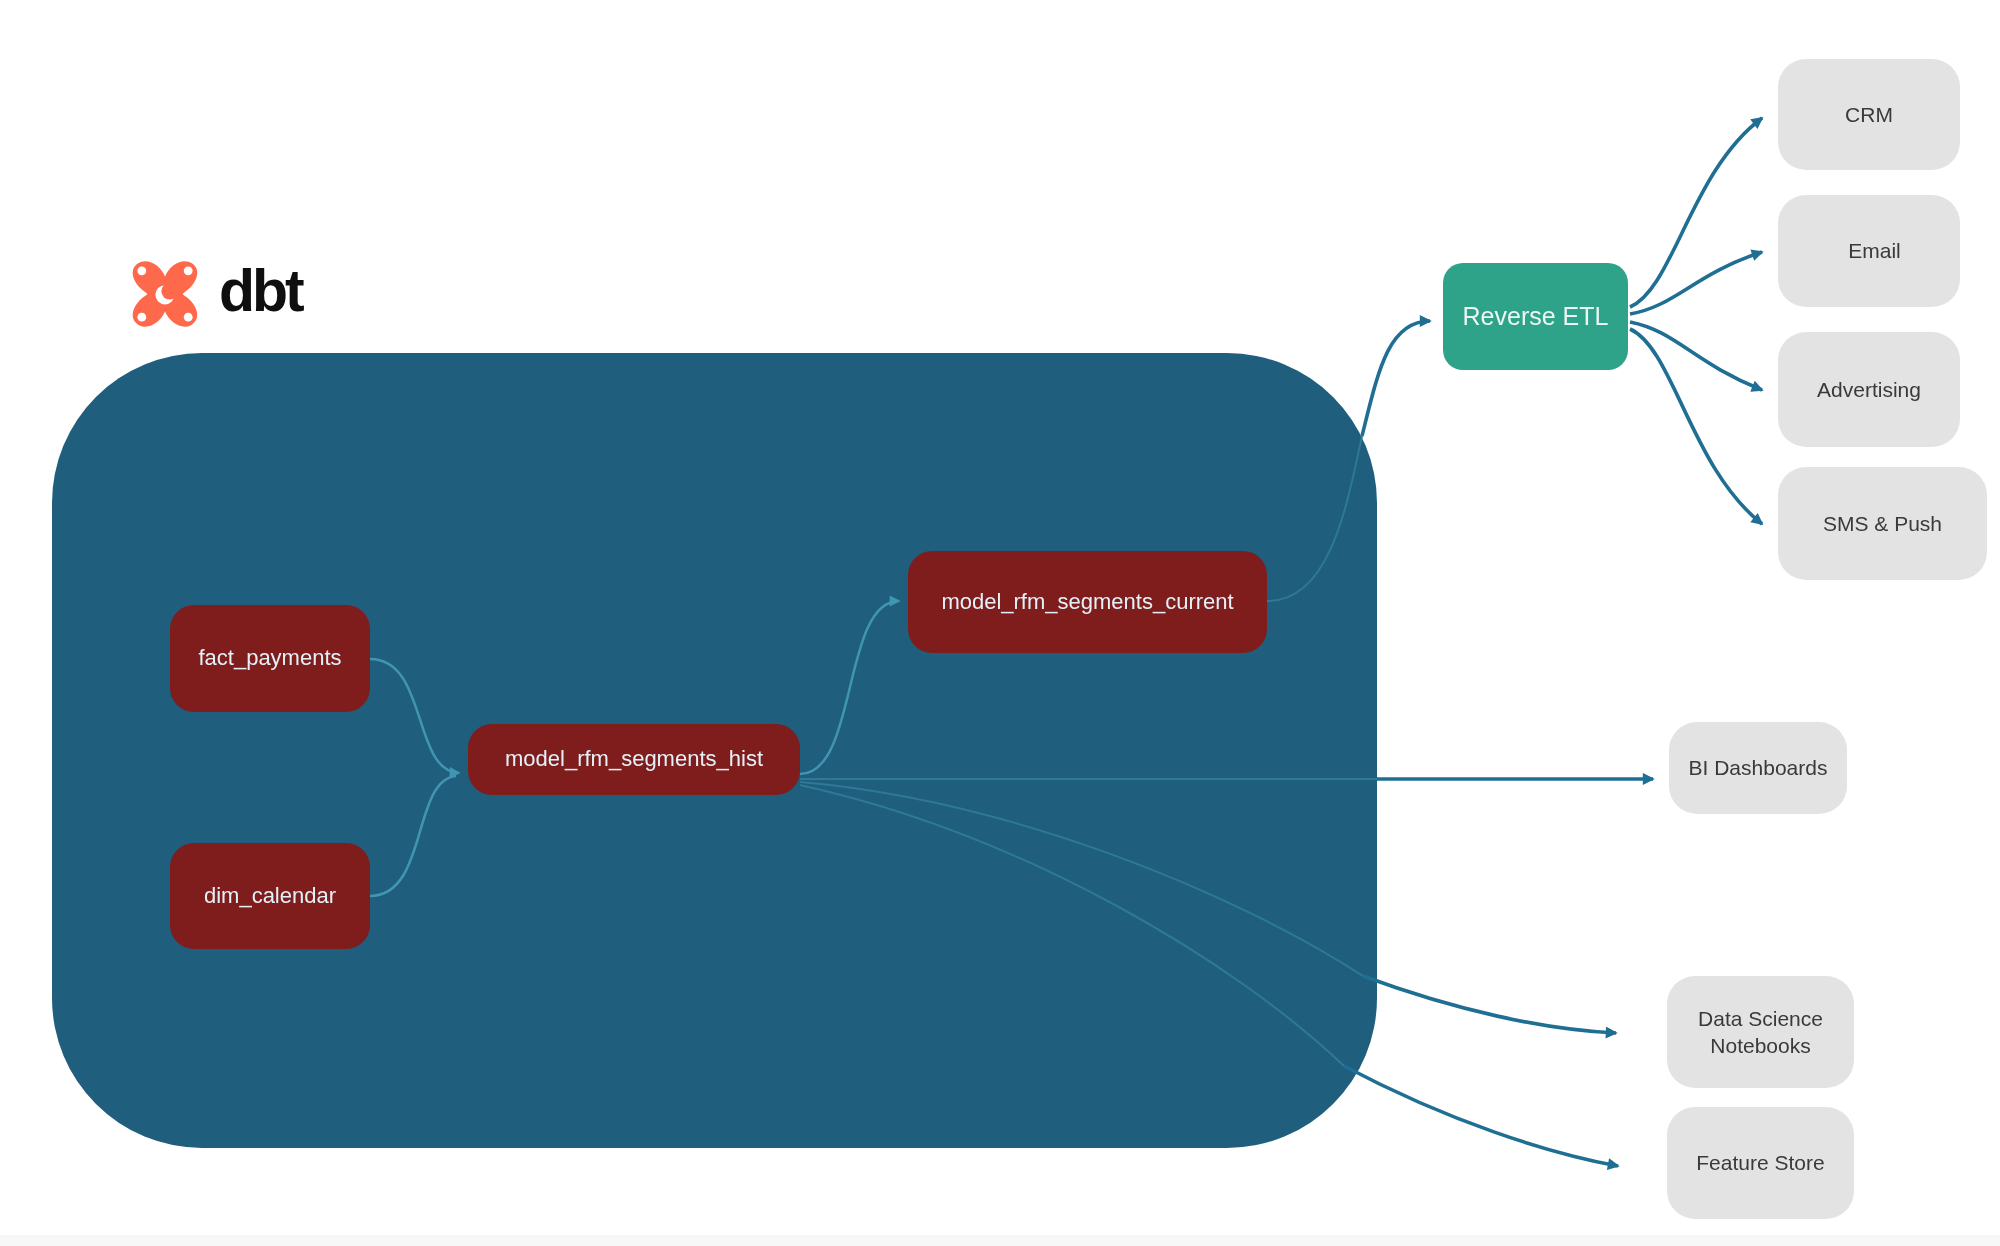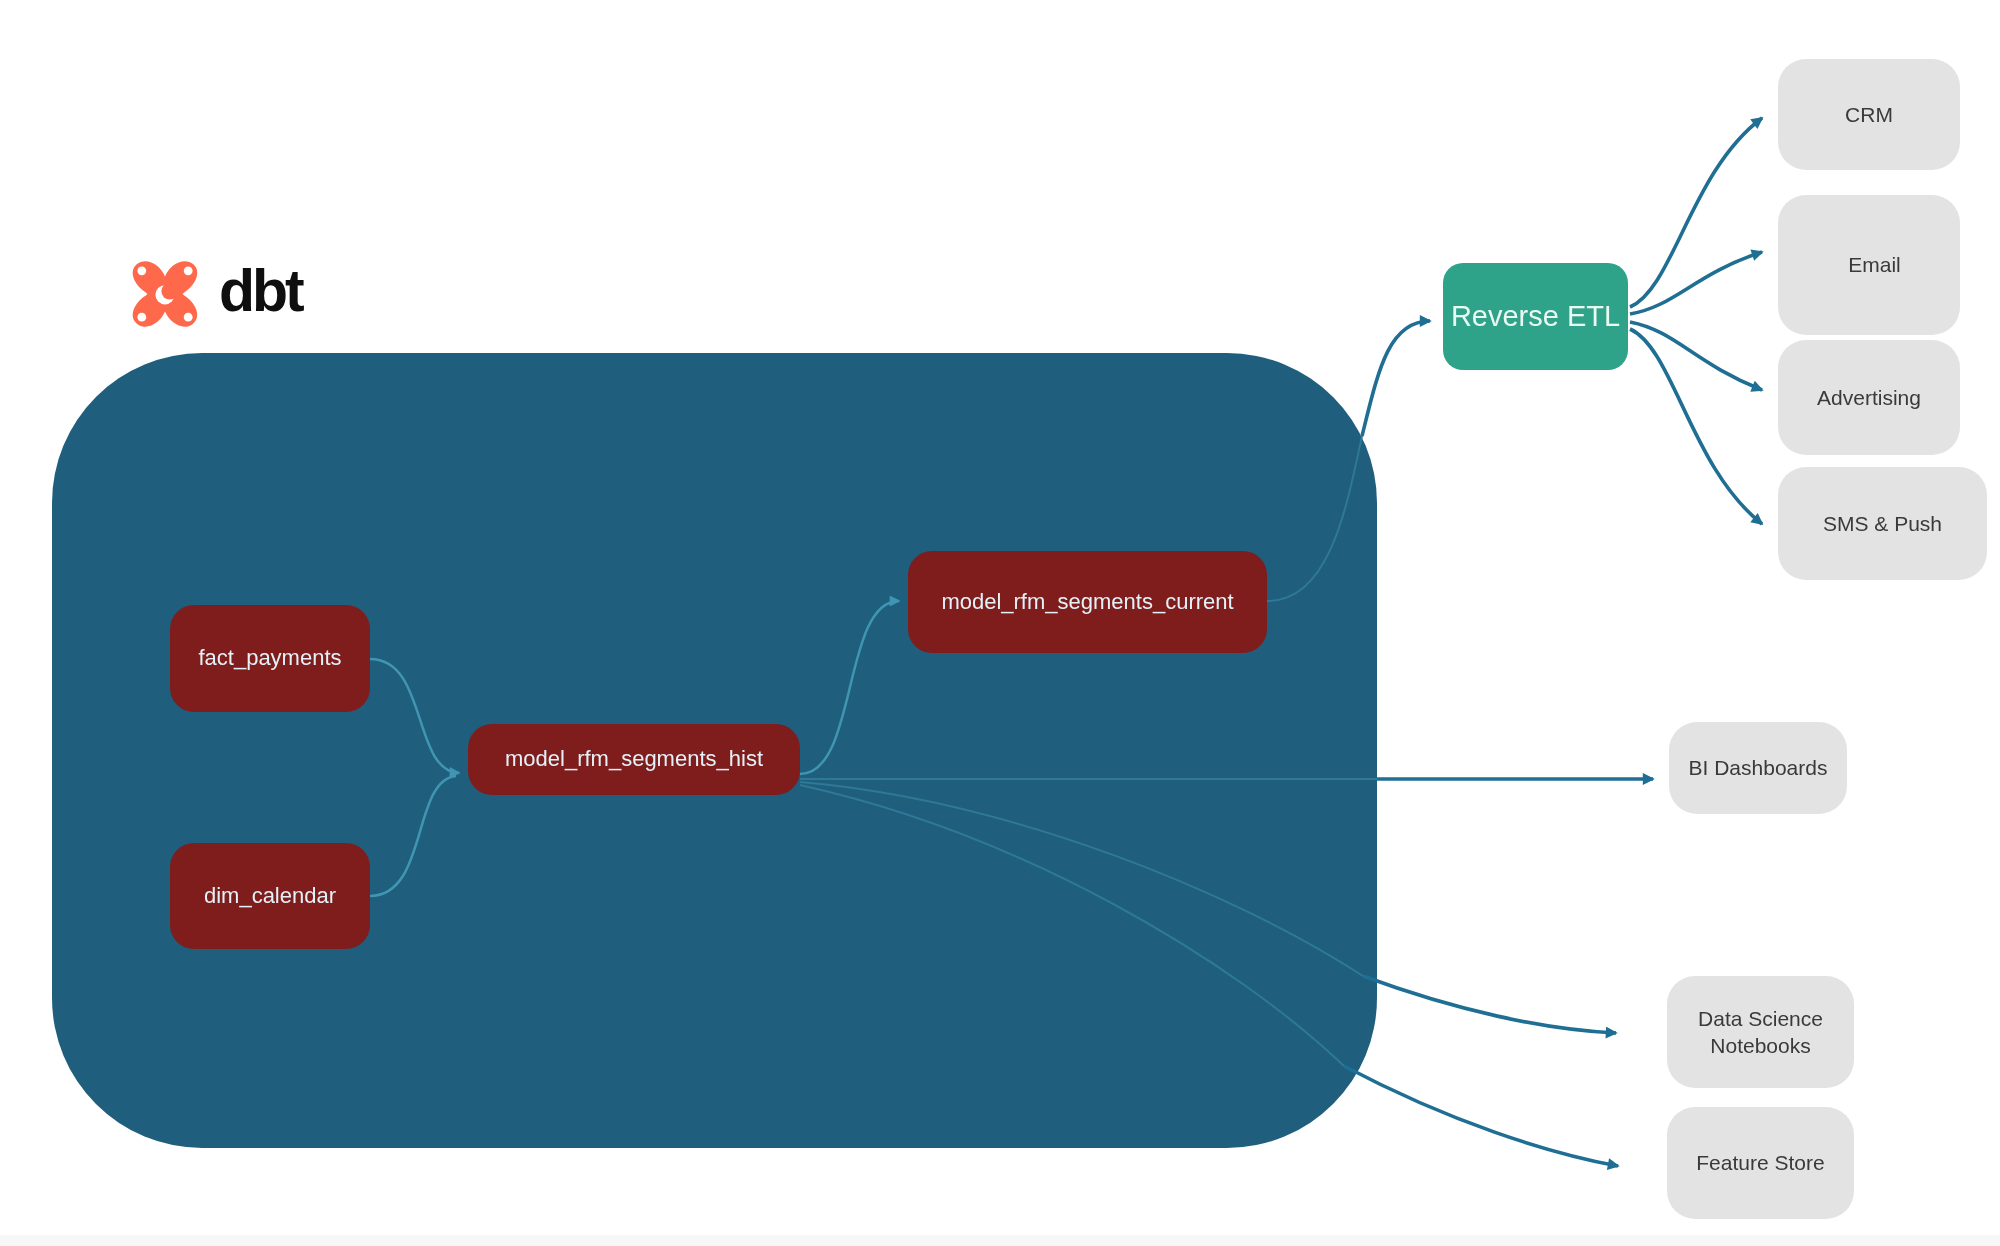--- a/index.html
+++ b/index.html
@@ -16,21 +16,21 @@
     background:#1F5E7D;border-radius:150px;z-index:1;
   }
   
   #edges{position:absolute;left:0;top:0;z-index:2;}
   
   .node{
     position:absolute;z-index:3;display:flex;align-items:center;justify-content:center;
     text-align:center;border-radius:24px;line-height:1.3;
   }
   .model{background:#7f1d1d;color:#E3F2F8;font-size:22px;}
-  .green{background:#2EA389;color:#EAF8F2;font-size:29px;border-radius:20px;}
+  .green{background:#2EA389;color:#EAF8F2;font-size:25px;border-radius:20px;}
   .dest{background:#E3E3E3;color:#3A3A3A;font-size:21px;border-radius:28px;padding:0 14px;box-sizing:border-box;align-items:center;}
   .bottom-strip{position:absolute;left:0;bottom:0;width:2000px;height:11px;background:#f7f7f8;z-index:0;}
 </style>
 </head>
 <body>
 
 <div id="canvas">
 
   <div class="logo">
     <svg width="80" height="84" viewBox="0 0 100 100">
@@ -101,25 +101,25 @@
   </div>
 
   <div class="node green" style="left:1443px;top:263px;width:185px;height:107px;">
     <span>Reverse ETL</span>
   </div>
 
   <div class="node dest" style="left:1778px;top:59px;width:182px;height:111px;">
     <span>CRM</span>
   </div>
 
-  <div class="node dest" style="left:1778px;top:195px;width:182px;height:140px;padding-left:25px;">
+  <div class="node dest" style="left:1778px;top:195px;width:182px;height:112px;padding-left:25px;">
     <span>Email</span>
   </div>
 
-  <div class="node dest" style="left:1778px;top:332px;width:182px;height:115px;margin-top:8px;">
+  <div class="node dest" style="left:1778px;top:332px;width:182px;height:115px;">
     <span>Advertising</span>
   </div>
 
   <div class="node dest" style="left:1778px;top:467px;width:209px;height:113px;">
     <span>SMS &amp; Push</span>
   </div>
 
   <div class="node dest" style="left:1669px;top:722px;width:178px;height:92px;">
     <span>BI Dashboards</span>
   </div>

